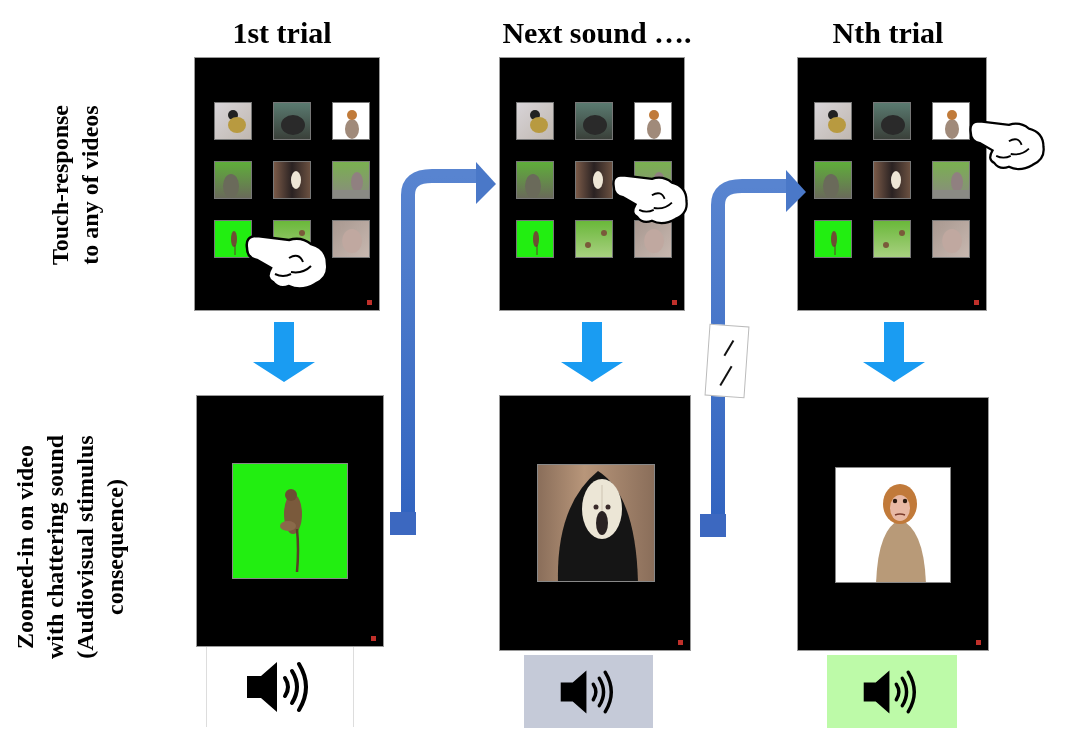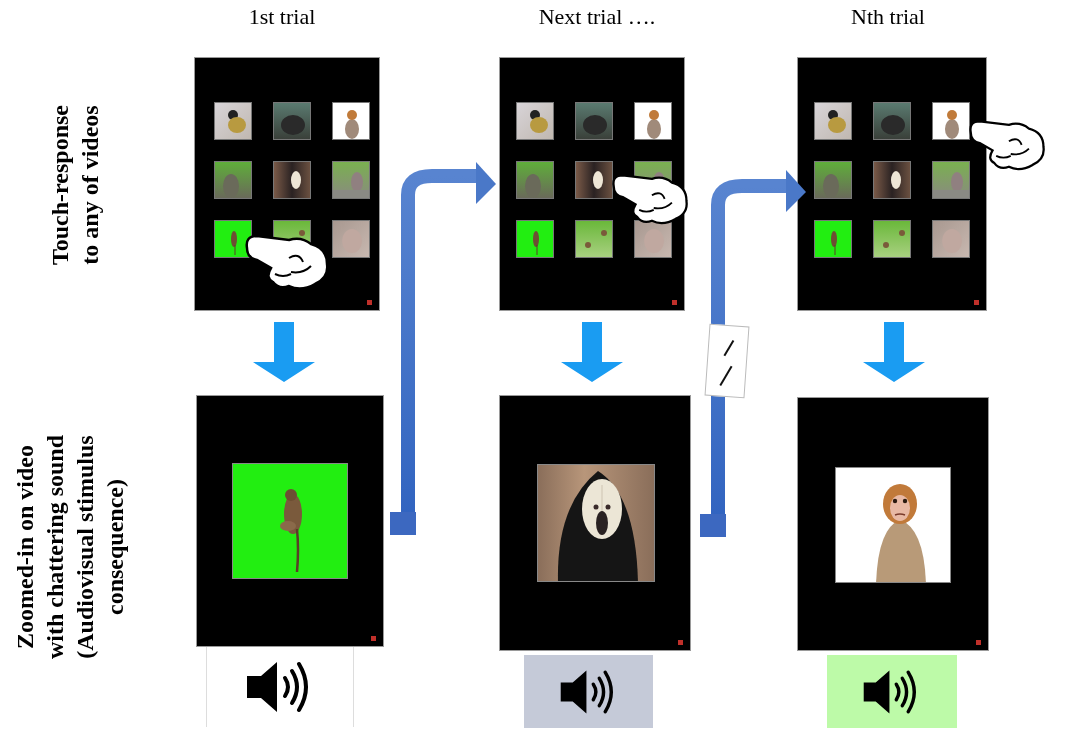--- a/index.html
+++ b/index.html
@@ -1,32 +1,32 @@
 <!DOCTYPE html>
 <html><head>
 <meta charset="utf-8">
 <style>
   html, body { margin:0; padding:0; background:#ffffff; }
   body { width:1080px; height:736px; position:relative; overflow:hidden; font-family:"Liberation Serif", serif; }
-  .title { position:absolute; top:4px; font-weight:normal; font-size:22px; color:#000; white-space:nowrap; transform:translateX(-50%); }
+  .title { position:absolute; top:16px; font-weight:bold; font-size:30px; color:#000; white-space:nowrap; transform:translateX(-50%); }
   .vlabel { position:absolute; font-weight:bold; font-size:24px; color:#000; line-height:30px; text-align:center; transform-origin:center center; white-space:nowrap; }
   .screen { position:absolute; background:#000; border:1px solid #9a9a9a; box-sizing:border-box; }
   .tile { position:absolute; width:38px; height:38px; border:1px solid #777; box-sizing:border-box; overflow:hidden; }
   .reddot { position:absolute; width:5px; height:5px; background:#c0302a; right:7px; bottom:5px; }
   .big { position:absolute; overflow:hidden; border:1px solid #888; box-sizing:border-box; }
   .down-arrow { position:absolute; width:64px; height:60px; }
   .sound-box { position:absolute; box-sizing:border-box; display:flex; align-items:center; justify-content:center; }
   .hand { position:absolute; width:86px; height:66px; }
   svg { display:block; }
 </style>
 </head>
 <body>
 
 <div class="title" style="left:282px;">1st trial</div>
-<div class="title" style="left:597px;">Next trial ….</div>
+<div class="title" style="left:597px;">Next sound ….</div>
 <div class="title" style="left:888px;text-align:center;">Nth trial</div>
 
 <div class="vlabel" style="left:-45px; top:155px; width:240px; height:60px; transform:rotate(-90deg);">
   <div>Touch-response</div>
   <div>to any of videos</div>
 </div>
 <div class="vlabel" style="left:-120px; top:487px; width:380px; height:120px; transform:rotate(-90deg);">
   <div>Zoomed-in on video</div>
   <div>with chattering sound</div>
   <div>(Audiovisual stimulus</div>

